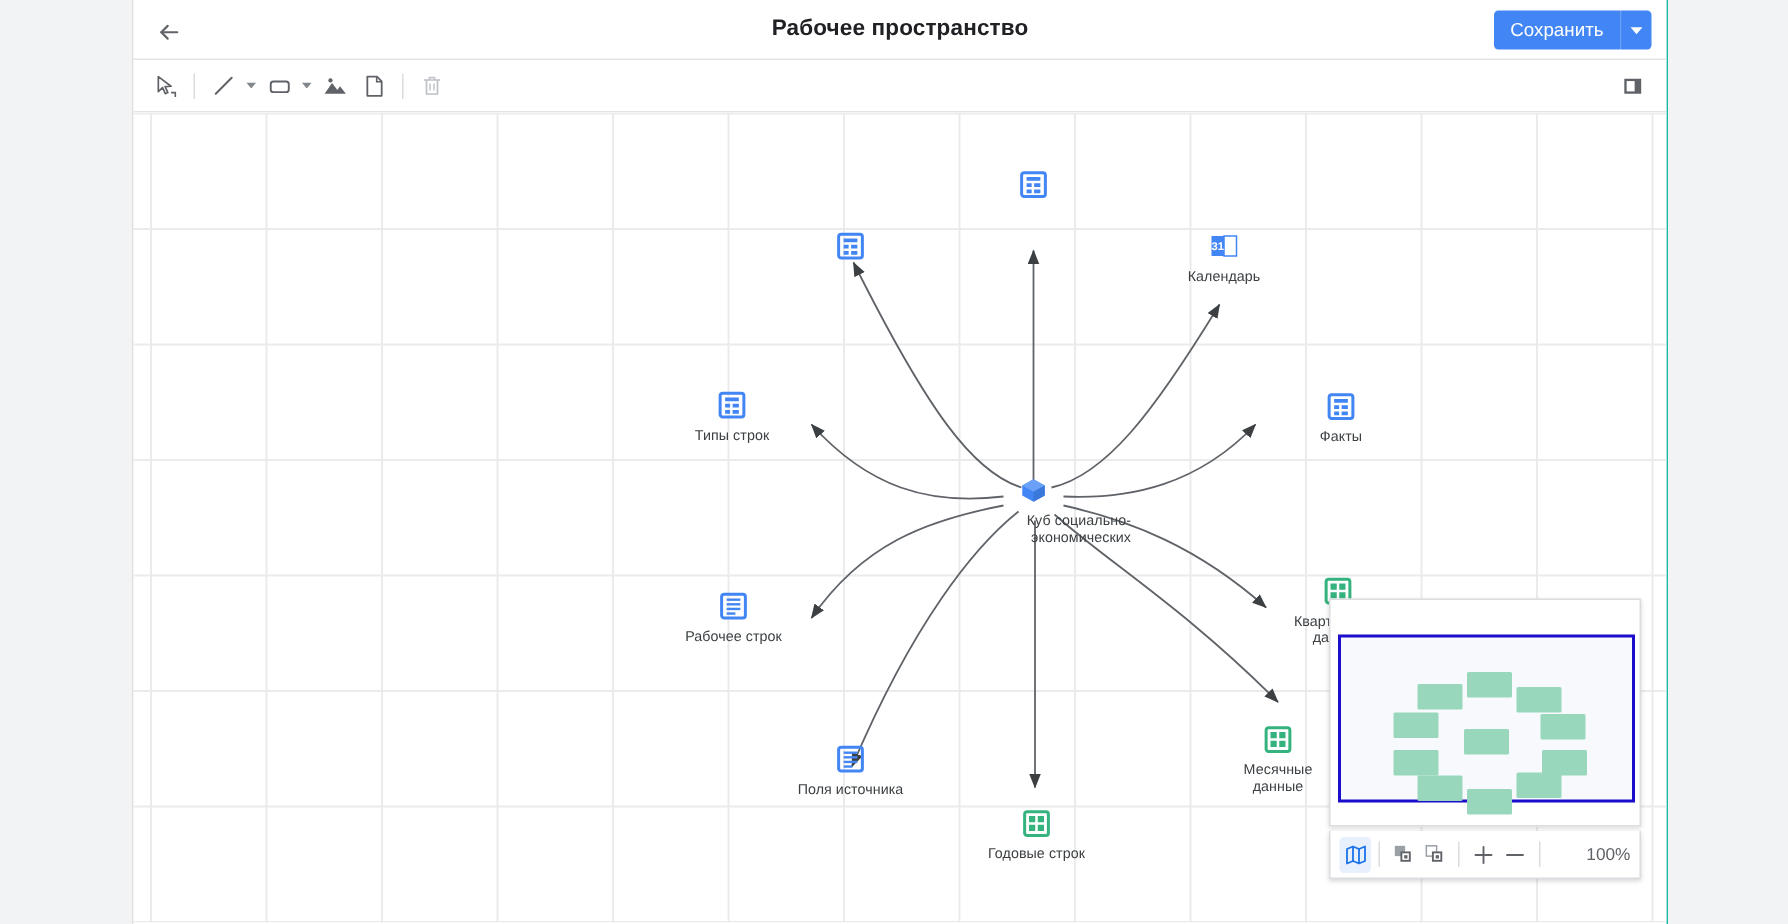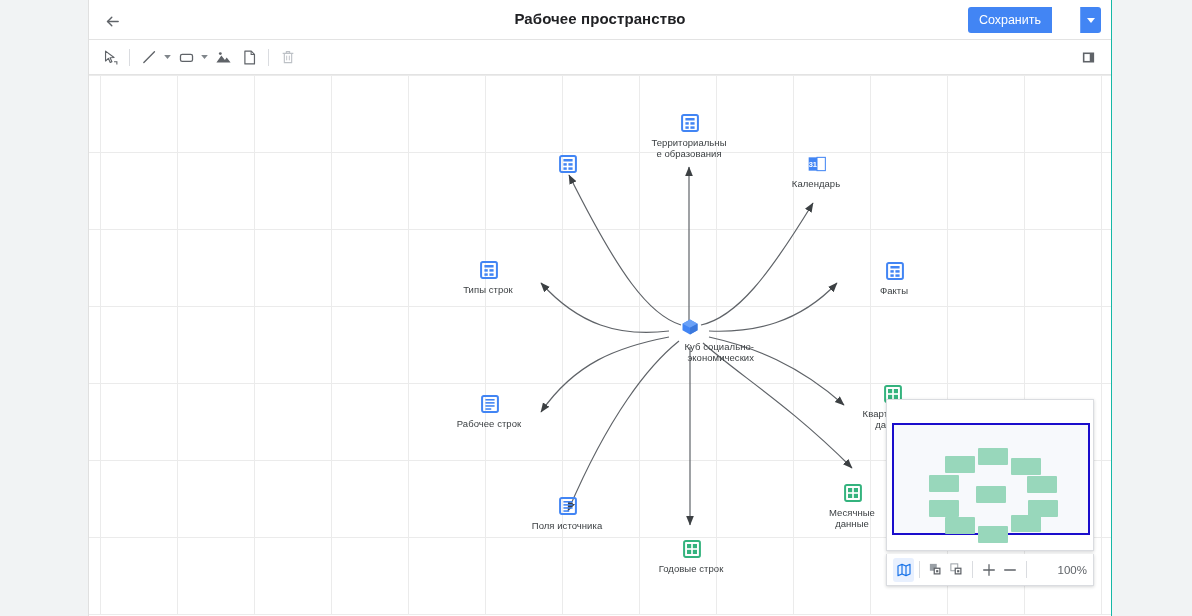--- a/index.html
+++ b/index.html
@@ -34,21 +34,21 @@
     cursor: pointer; border-radius: 3px;
   }
   .header-title {
     position: absolute; left: 0; right: 0; top: 10px;
     text-align: center;
     font-size: 15px; font-weight: bold; color: #202124;
     letter-spacing: .1px;
   }
   .save-group {
     position: absolute; right: 10px; top: 7px;
-    display: flex; height: 26px; gap: 28px;
+    display: flex; height: 26px;
   }
   .save-btn {
     background: #4285f4; color: #fff;
     font-size: 12.5px;
     padding: 0 11px;
     display: flex; align-items: center;
     border-radius: 3px 0 0 3px;
     cursor: pointer;
     white-space: nowrap;
   }
@@ -109,21 +109,21 @@
 
   .node {
     position: absolute;
     width: 130px;
     transform: translateX(-65px);
     text-align: center;
     cursor: pointer;
     user-select: none;
   }
   .node .ico {
-    display: inline-flex; align-items: center; justify-content: flex-end;
+    display: inline-flex; align-items: center; justify-content: center;
     width: 21px; height: 21px;
     margin-bottom: 2px;
   }
   .node .lbl {
     font-size: 9.5px;
     color: #3c4043;
     line-height: 11.5px;
     letter-spacing: .05px;
   }
   .node.center .lbl { color: #3c4043; text-align: right; }
@@ -303,23 +303,20 @@
     <div id="node-layer">
         <div class="node" style="left: 600px; top: 37px;"><div class="ico">
             <svg width="20" height="20" viewBox="0 0 24 24">
               <rect x="2.5" y="2.5" width="19" height="19" rx="2" fill="none" stroke="#4285f4" stroke-width="2.4"></rect>
               <rect x="6.5" y="6" width="11" height="3" fill="#4285f4"></rect>
               <rect x="6.5" y="11" width="4" height="3" fill="#4285f4"></rect>
               <rect x="12.5" y="11" width="5" height="3" fill="#4285f4"></rect>
               <rect x="6.5" y="16" width="4" height="3" fill="#4285f4"></rect>
               <rect x="12.5" y="16" width="5" height="3" fill="#4285f4"></rect>
             </svg>
-          </div><div class="lbl">
-            <div>Территориальны</div>
-            <div>е образования</div>
           </div></div>
         <div class="node" style="left: 478px; top: 78px;"><div class="ico">
             <svg width="20" height="20" viewBox="0 0 24 24">
               <rect x="2.5" y="2.5" width="19" height="19" rx="2" fill="none" stroke="#4285f4" stroke-width="2.4"></rect>
               <rect x="6.5" y="6" width="11" height="3" fill="#4285f4"></rect>
               <rect x="6.5" y="11" width="4" height="3" fill="#4285f4"></rect>
               <rect x="12.5" y="11" width="5" height="3" fill="#4285f4"></rect>
               <rect x="6.5" y="16" width="4" height="3" fill="#4285f4"></rect>
               <rect x="12.5" y="16" width="5" height="3" fill="#4285f4"></rect>
             </svg>

